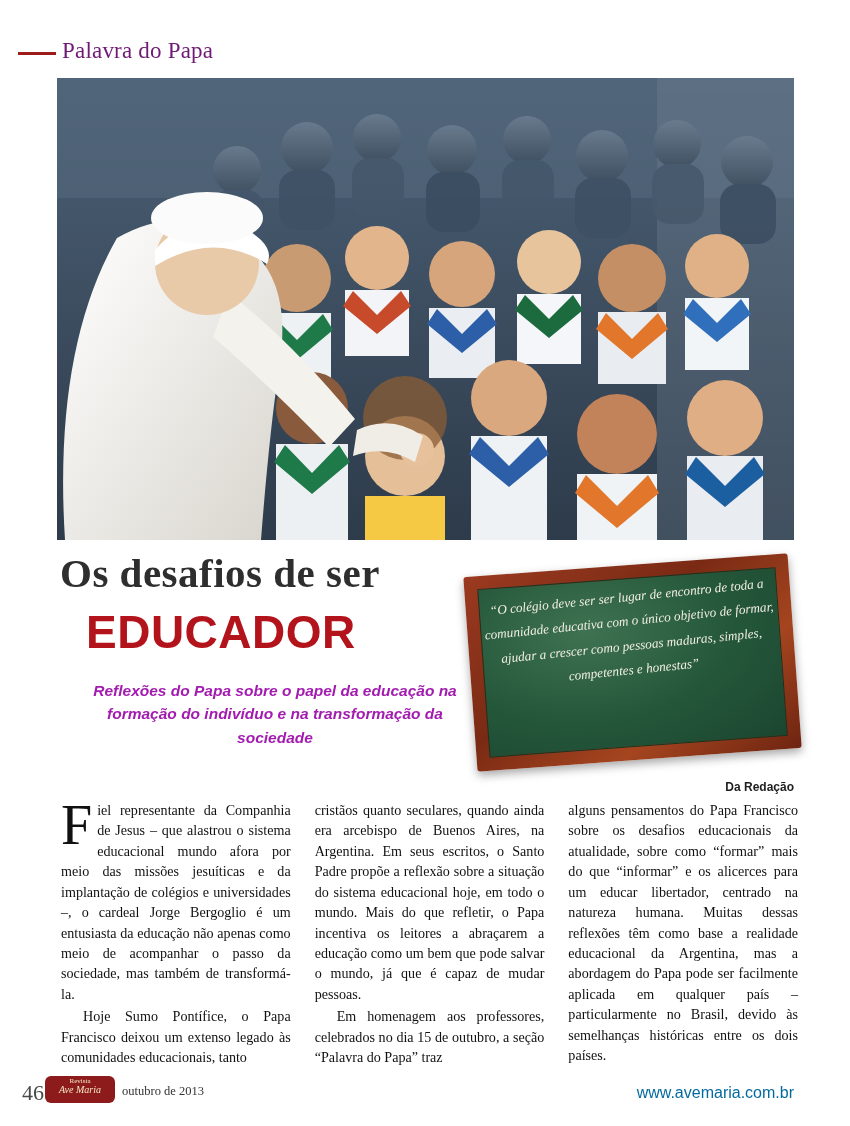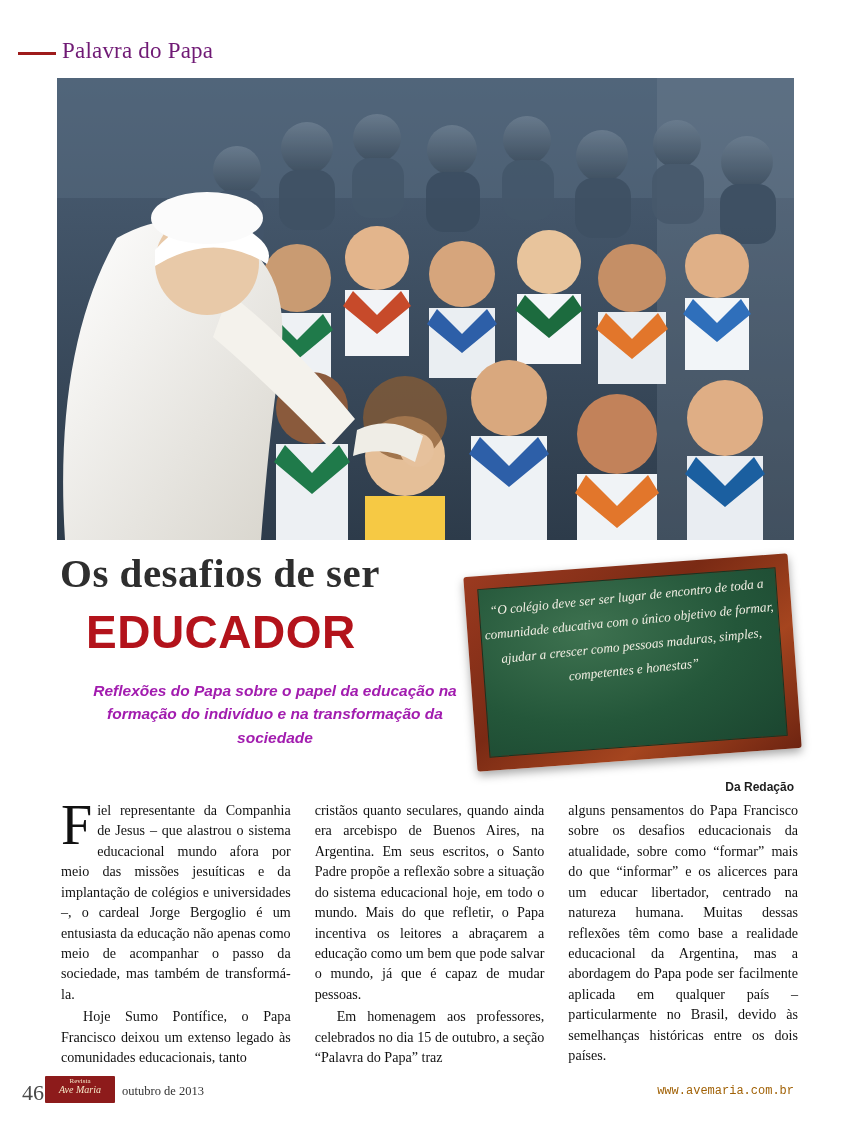--- a/index.html
+++ b/index.html
@@ -180,44 +180,44 @@
     font-size: 22px;
     color: #4a4a4a;
   }
   .logo {
     position: absolute;
     left: 45px;
     top: 2px;
     width: 70px;
     height: 27px;
     background: #8d1b1b;
-    border-radius: 1px;
+    border-radius: 6px;
     color: #f5e9c8;
     text-align: center;
     line-height: 1;
     padding-top: 2px;
     box-sizing: border-box;
   }
   .logo .l1 { font-size: 7px; font-family: "Liberation Serif", serif; display:block; }
   .logo .l2 { font-size: 10px; font-family: "Liberation Serif", serif; font-style: italic; display:block; }
   .issue {
     position: absolute;
     left: 122px;
     top: 10px;
     font-family: "Liberation Serif", serif;
     font-size: 12.5px;
     color: #333;
   }
   .site {
     position: absolute;
     right: 56px;
     top: 10px;
-    font-family: Liberation Mono, monospace;
-    font-size: 12px;
-    color: #a16207;
+    font-family: Liberation Sans, sans-serif;
+    font-size: 16px;
+    color: #0369a1;
   }
 </style>
 </head>
 <body>
 
 <div class="page-header">
   <div class="header-rule"></div>
   <div class="section-title">Palavra do Papa</div>
 </div>
 

